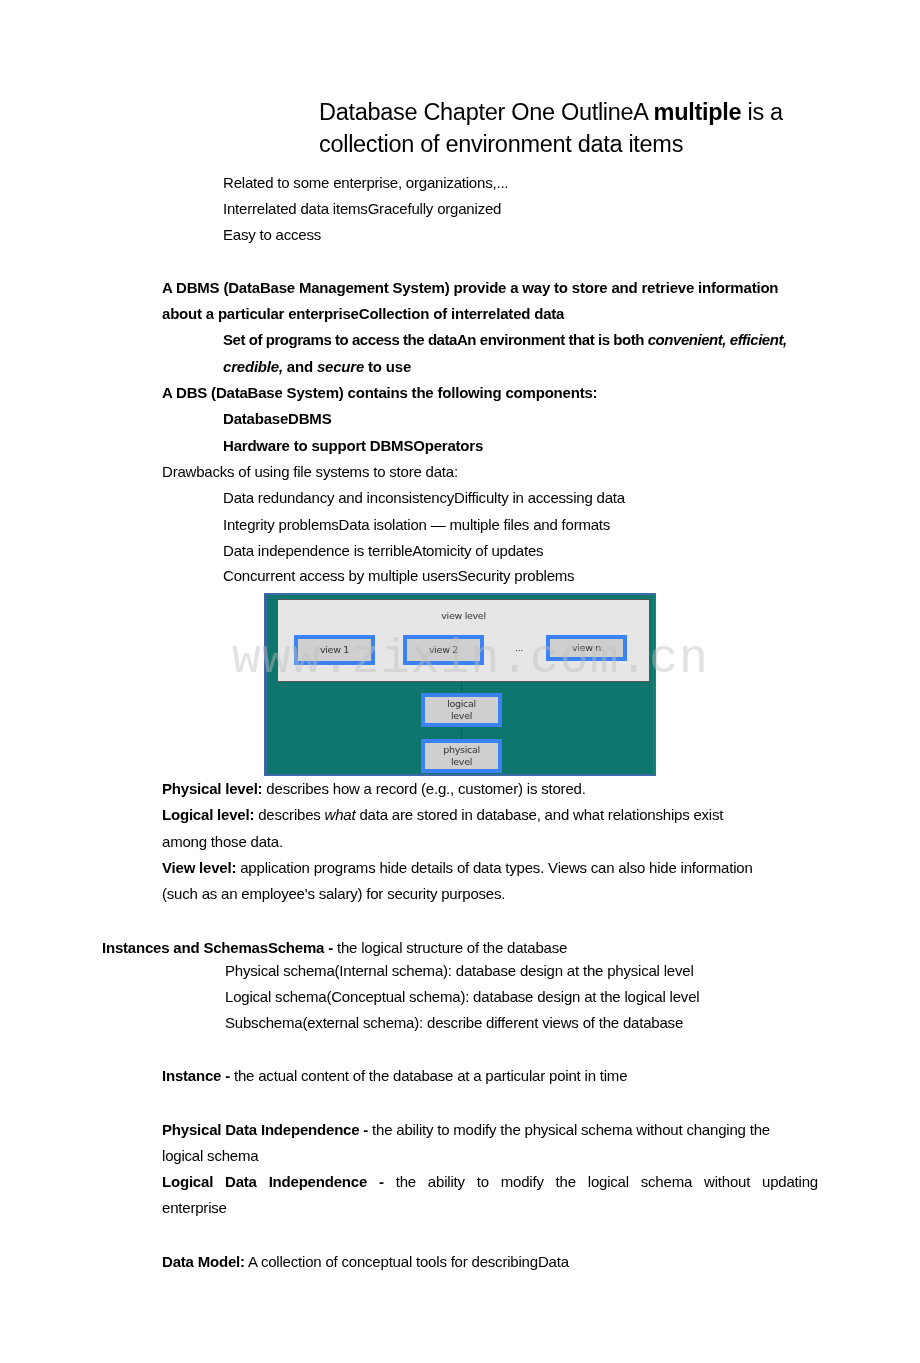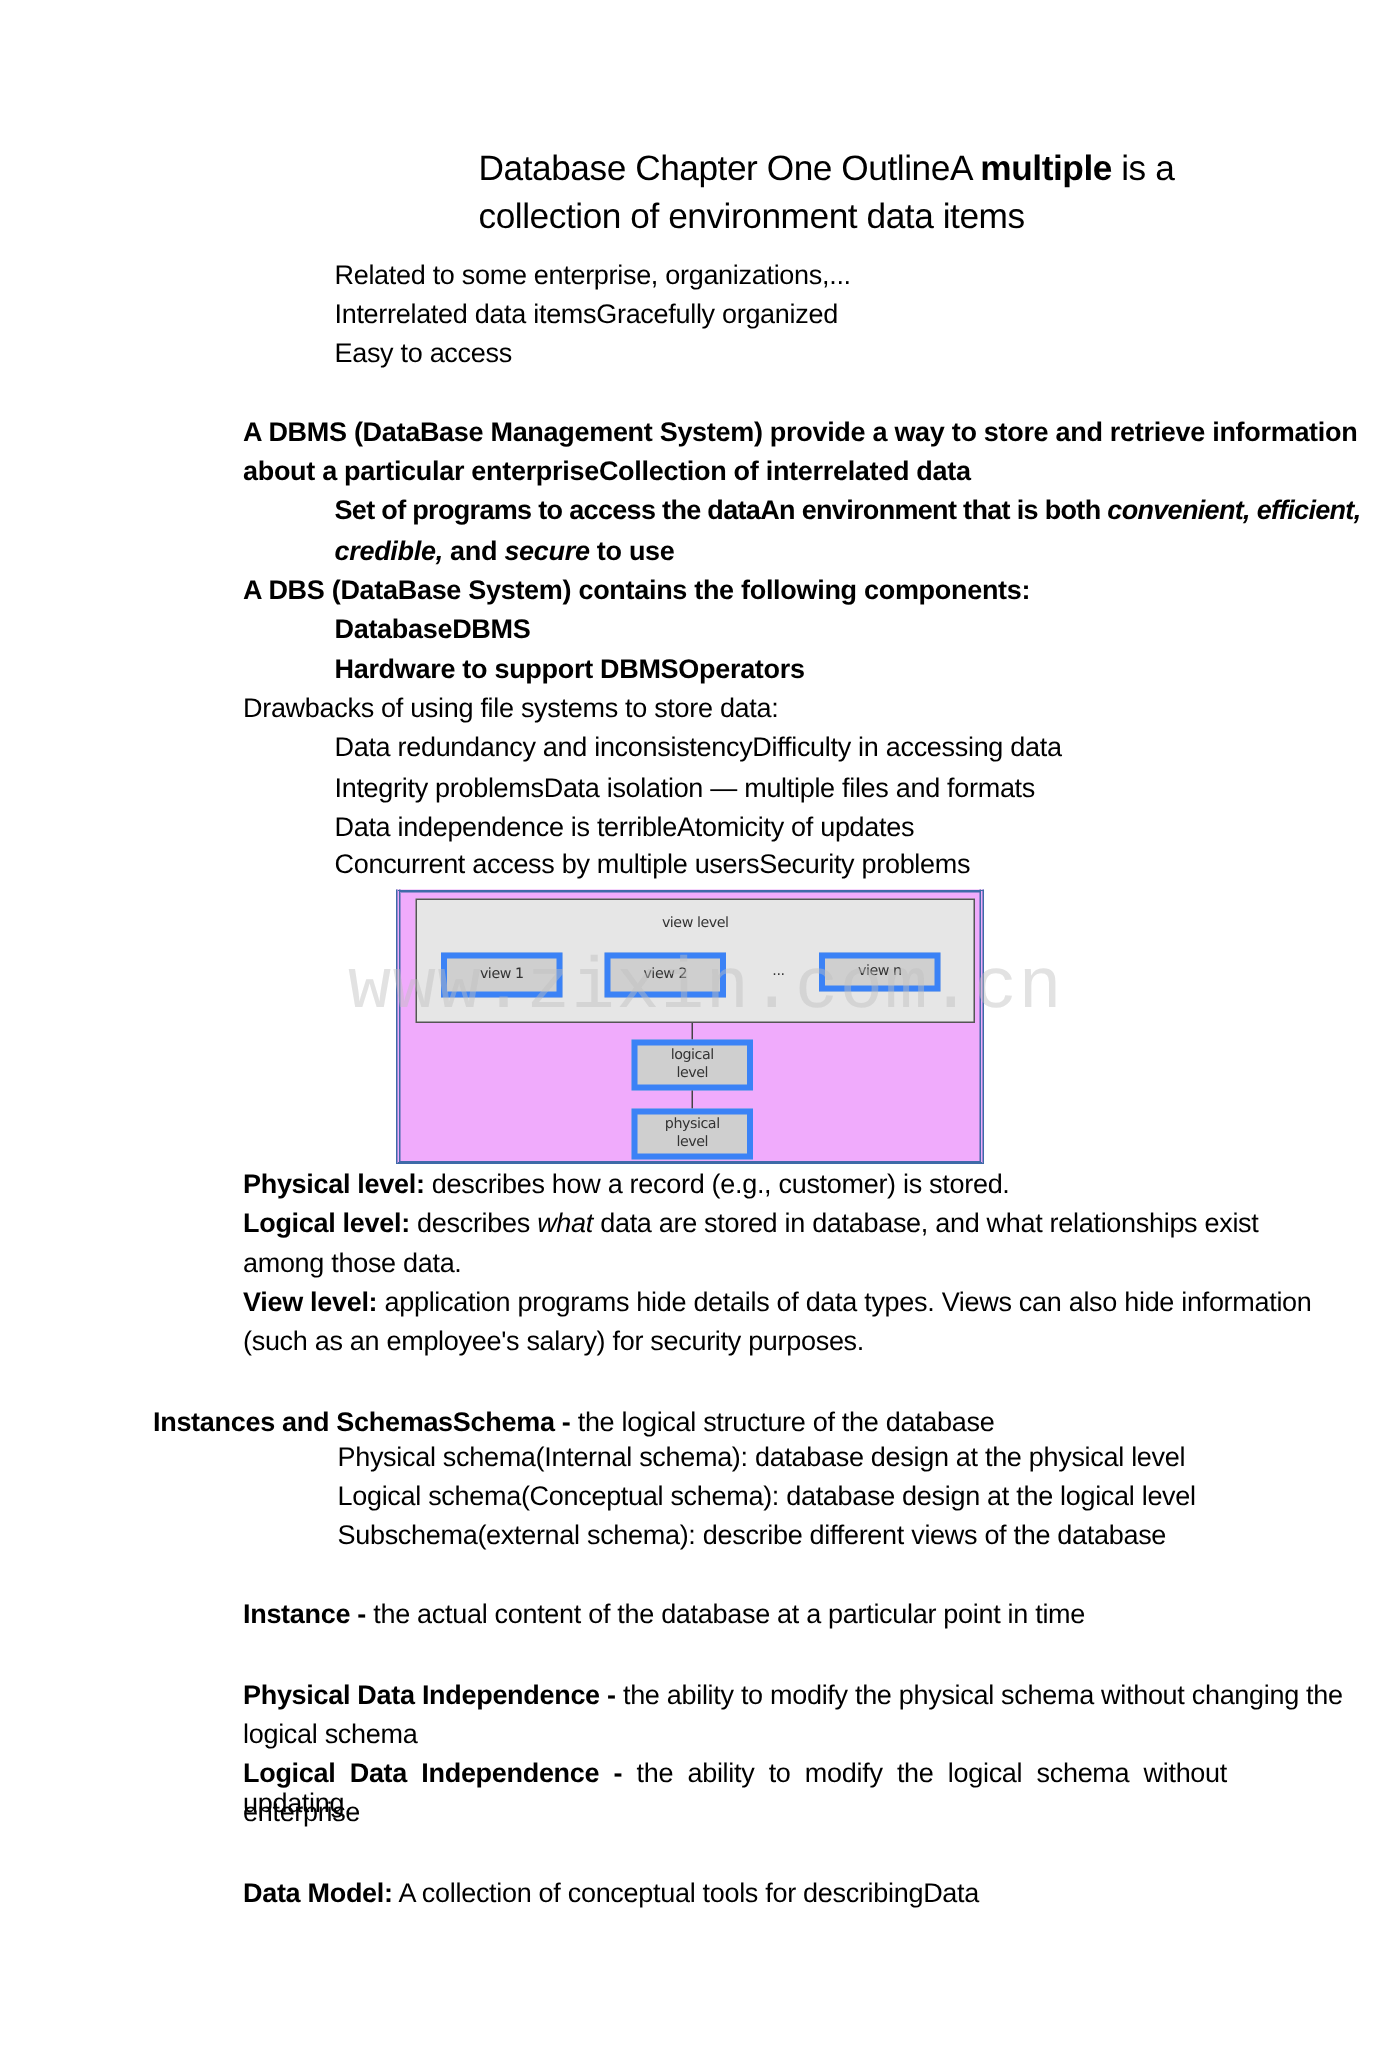--- a/index.html
+++ b/index.html
@@ -1,26 +1,26 @@
 <!DOCTYPE html>
 <html><head>
   <meta charset="utf-8">
   <style>
     html, body { margin: 0; padding: 0; background: #ffffff; }
     body { width: 920px; height: 1363px; position: relative; overflow: hidden;
       font-family: "Liberation Sans", sans-serif; color: #000; }
-    .ln { position: absolute; font-size: 18px; line-height: 20px; white-space: nowrap; letter-spacing: -0.2px; }
+    .ln { position: absolute; font-size: 15px; line-height: 20px; white-space: nowrap; letter-spacing: -0.2px; }
     .b { font-weight: bold; }
     .i { font-style: italic; }
     .title { position: absolute; left: 319px; top: 96px; font-size: 23.5px; line-height: 32px; letter-spacing: -0.3px; }
     .justify { white-space: normal; text-align: justify; text-align-last: justify; width: 656px; }
     
     .diagram { position: absolute; left: 264px; top: 593px; width: 392px; height: 183px;
       border-left: 3px double #3f6aa8; border-right: 3px double #3f6aa8;
-      border-top: 2px solid #3f6aa8; border-bottom: 2px solid #3f6aa8; box-sizing: border-box; background: #f0abfc; }
+      border-top: 2px solid #3f6aa8; border-bottom: 2px solid #3f6aa8; box-sizing: border-box; background: #0f766e; }
     .vl-box { position: absolute; left: 10px; top: 4px; width: 373px; height: 83px;
       background: #e6e6e6; border: 1px solid #555; box-sizing: border-box; }
     .lbl { position: absolute; font-family: "DejaVu Sans", sans-serif; font-size: 9.5px; color: #333; text-align: center; letter-spacing: -0.3px; }
     .box { position: absolute; background: #cfcfcf; border: 4px solid #3b82f6; box-sizing: border-box;
       display: flex; align-items: center; justify-content: center; text-align: center;
       font-family: "DejaVu Sans", sans-serif; font-size: 9.5px; line-height: 12px; color: #333; letter-spacing: -0.3px; }
     .vline { position: absolute; width: 1px; background: #444; }
     .watermark { position: absolute; left: 232px; top: 632px; font-family: Liberation Mono, monospace;
       font-size: 48px; color: rgba(190,190,190,0.45); letter-spacing: 1px; white-space: nowrap; pointer-events: none; }
   </style>

